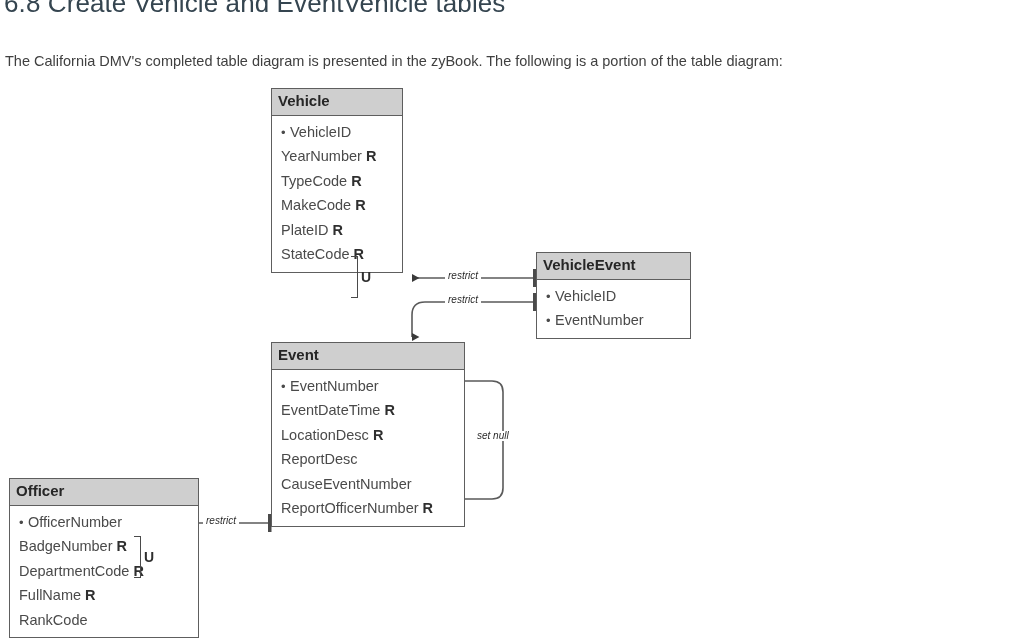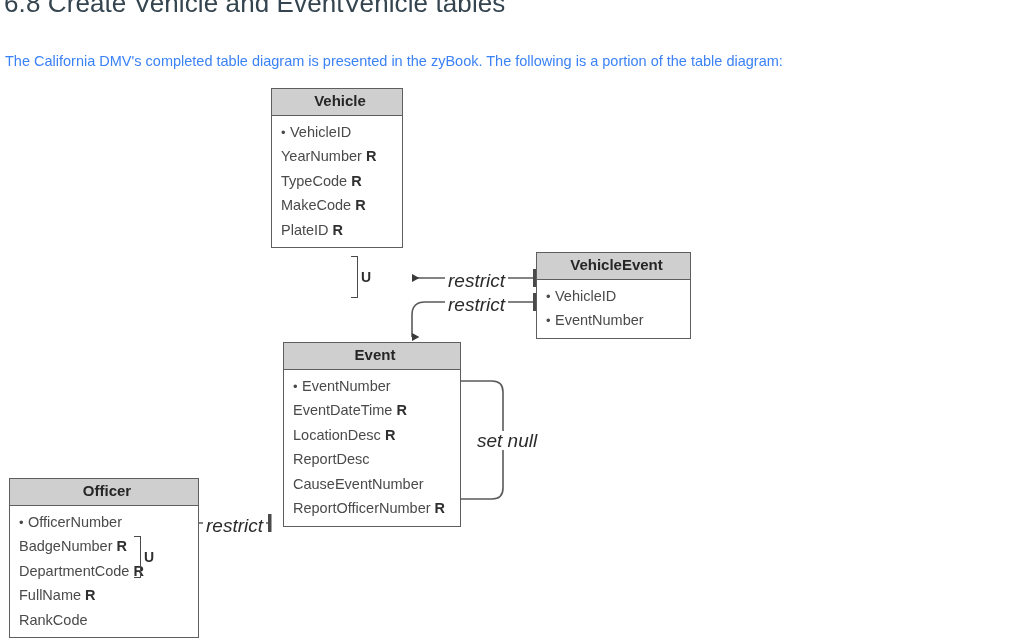--- a/index.html
+++ b/index.html
@@ -25,21 +25,21 @@
     font-weight: 400;
     color: #354550;
     letter-spacing: 0.1px;
     white-space: nowrap;
   }
   #intro-text {
     position: absolute;
     left: 5px;
     top: 53px;
     font-size: 14.5px;
-    color: #3b82f6;
+    color: #404040;
     white-space: nowrap;
   }
 
   
   #diagram {
     position: absolute;
     left: 0;
     top: 0;
     width: 1024px;
     height: 638px;
@@ -58,25 +58,24 @@
     position: absolute;
     box-sizing: border-box;
     border: 1.5px solid #5e5e5e;
     background: #ffffff;
     z-index: 2;
   }
   .entity-title {
     box-sizing: border-box;
     background: #cfcfcf;
     border-bottom: 1.5px solid #5e5e5e;
-    text-align: center;
     font-size: 15px;
     font-weight: bold;
     color: #262626;
-    padding: 4px 6px 5px 12px;
+    padding: 4px 6px 5px 6px;
     line-height: 1.1;
   }
   .entity-fields {
     padding: 4px 0 5px 0;
     position: relative;
   }
   .field {
     font-size: 14.5px;
     color: #4a4a4a;
     line-height: 1.0;
@@ -112,21 +111,21 @@
     font-size: 14px;
     font-weight: bold;
     color: #2f2f2f;
     line-height: 1;
   }
 
   
   .edge-label {
     position: absolute;
     font-style: italic;
-    font-size: 19px;
+    font-size: 10px;
     color: #2b2b2b;
     background: #ffffff;
     padding: 0 3px;
     white-space: nowrap;
     z-index: 3;
     line-height: 1;
   }
 </style>
 </head>
 <body>
@@ -168,37 +167,38 @@
   <div class="edge-label" style="left:203px; top:516px;">restrict</div>
 
   <div class="entity" id="entity-vehicle" style="left:271px; top:88px; width:132px;">
     <div class="entity-title">Vehicle</div>
     <div class="entity-fields">
       <div class="field"><span class="bullet">•</span><span>VehicleID</span></div>
       <div class="field"><span>YearNumber</span> <span class="req">R</span></div>
       <div class="field"><span>TypeCode</span> <span class="req">R</span></div>
       <div class="field"><span>MakeCode</span> <span class="req">R</span></div>
       <div class="field"><span>PlateID</span> <span class="req">R</span></div>
+      <div class="field"><span>StateCode</span> <span class="req">R</span></div>
 
       <div class="ubracket" style="left:79px; top:140px; height:42px;">
         <div class="brk" style="height:42px;"></div>
         <div class="ulabel">U</div>
       </div>
     </div>
   </div>
 
   <div class="entity" id="entity-vehicleevent" style="left:536px; top:252px; width:155px;">
     <div class="entity-title">VehicleEvent</div>
     <div class="entity-fields">
       <div class="field"><span class="bullet">•</span><span>VehicleID</span></div>
       <div class="field"><span class="bullet">•</span><span>EventNumber</span></div>
     </div>
   </div>
 
-  <div class="entity" id="entity-event" style="left:283px; top:342px; width:178px;">
+  <div class="entity" id="entity-event" style="left:271px; top:342px; width:194px;">
     <div class="entity-title">Event</div>
     <div class="entity-fields">
       <div class="field"><span class="bullet">•</span><span>EventNumber</span></div>
       <div class="field"><span>EventDateTime</span> <span class="req">R</span></div>
       <div class="field"><span>LocationDesc</span> <span class="req">R</span></div>
       <div class="field"><span>ReportDesc</span></div>
       <div class="field"><span>CauseEventNumber</span></div>
       <div class="field"><span>ReportOfficerNumber</span> <span class="req">R</span></div>
     </div>
   </div>

